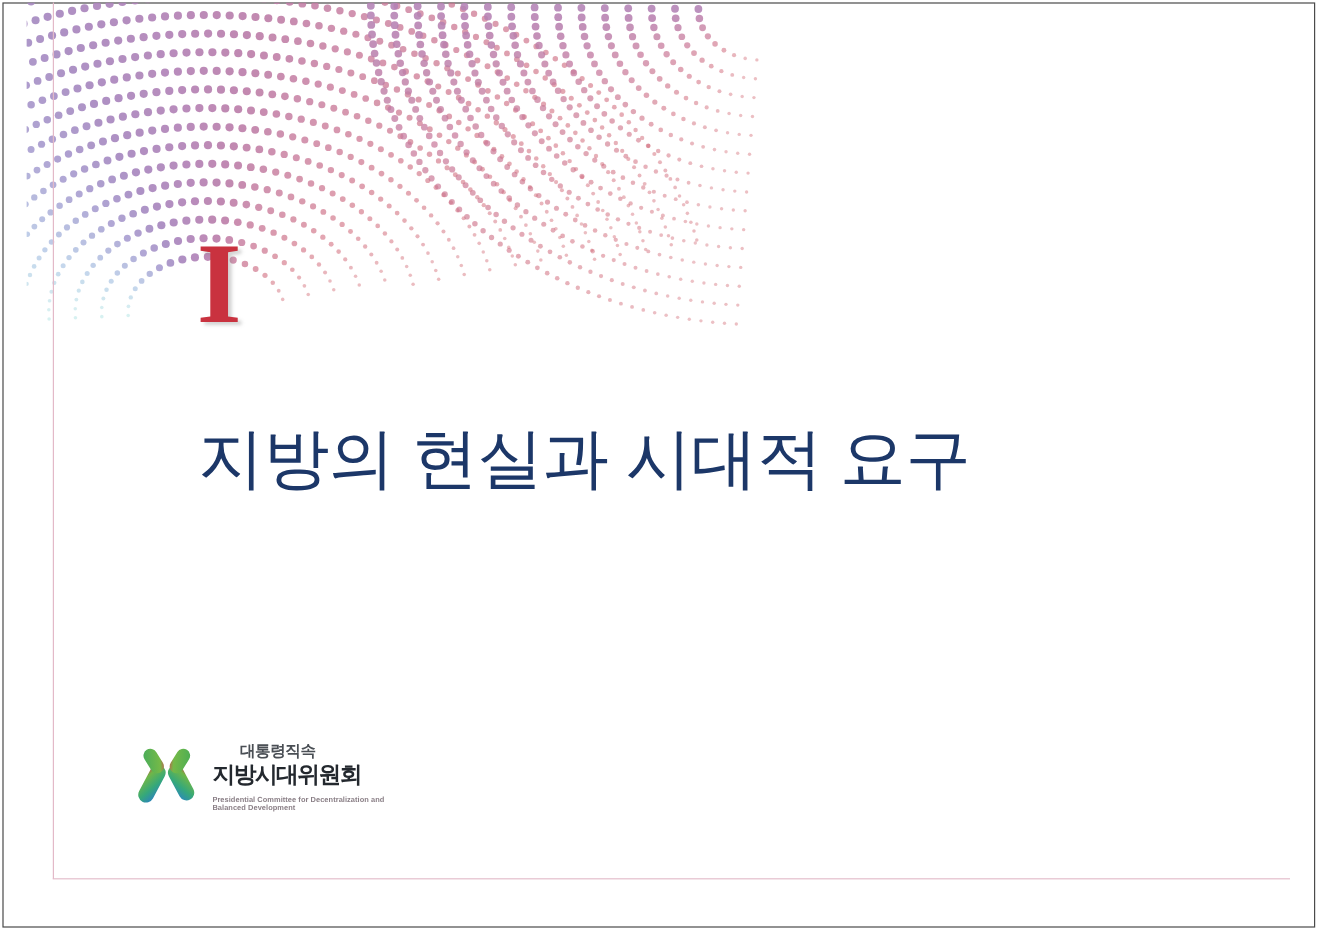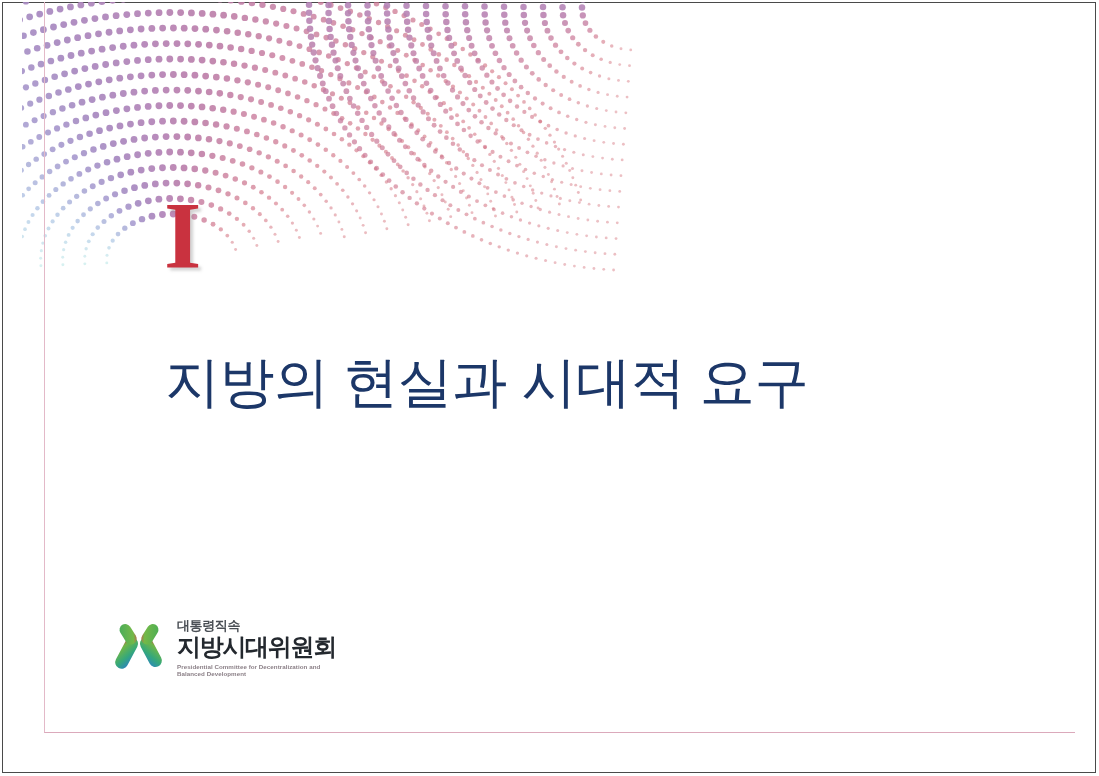--- a/index.html
+++ b/index.html
@@ -123,25 +123,26 @@
     justify-content: center;
     padding-top: 2px;
   }
   .org-line-top {
     font-family: "Liberation Sans", "DejaVu Sans", sans-serif;
     font-weight: 700;
     font-size: 13px;
     line-height: 15px;
     color: #4a4f55;
     letter-spacing: -0.4px;
+    margin-left: 23px;
   }
   .org-line-main {
-    font-family: Liberation Serif, serif;
+    font-family: Liberation Mono, monospace;
     font-weight: 700;
-    font-size: 24px;
+    font-size: 19px;
     line-height: 28px;
     color: #23282e;
     letter-spacing: -1.3px;
   }
   .org-line-en {
     font-family: "Liberation Sans", "DejaVu Sans", sans-serif;
     font-weight: 700;
     font-size: 6.2px;
     line-height: 7.4px;
     color: #8a7f86;

